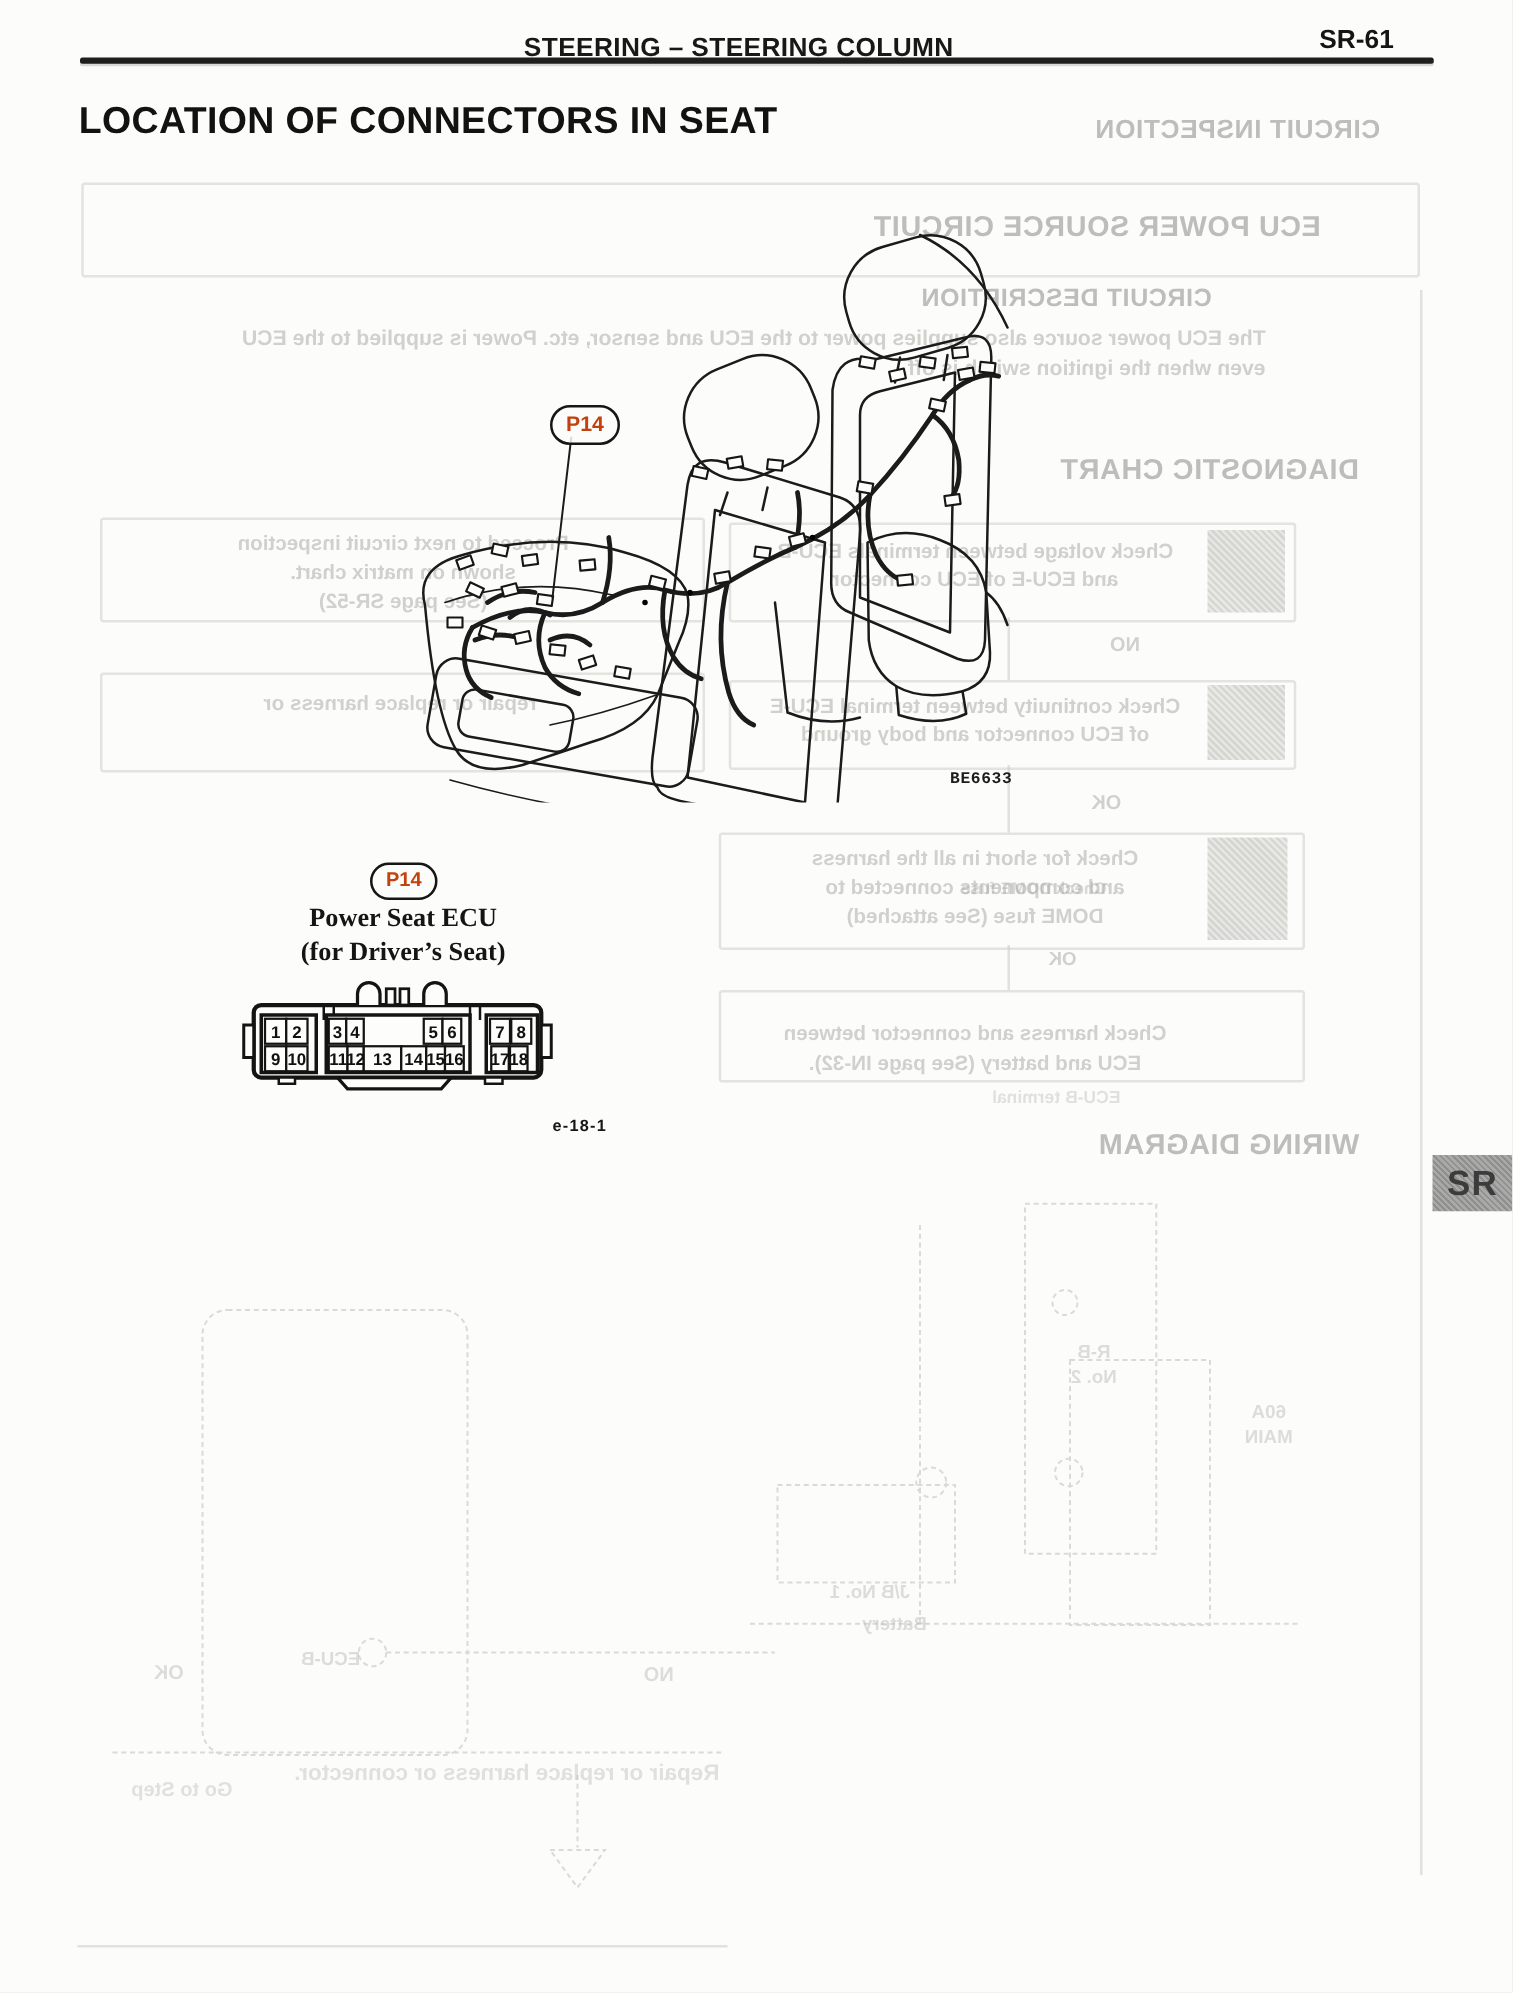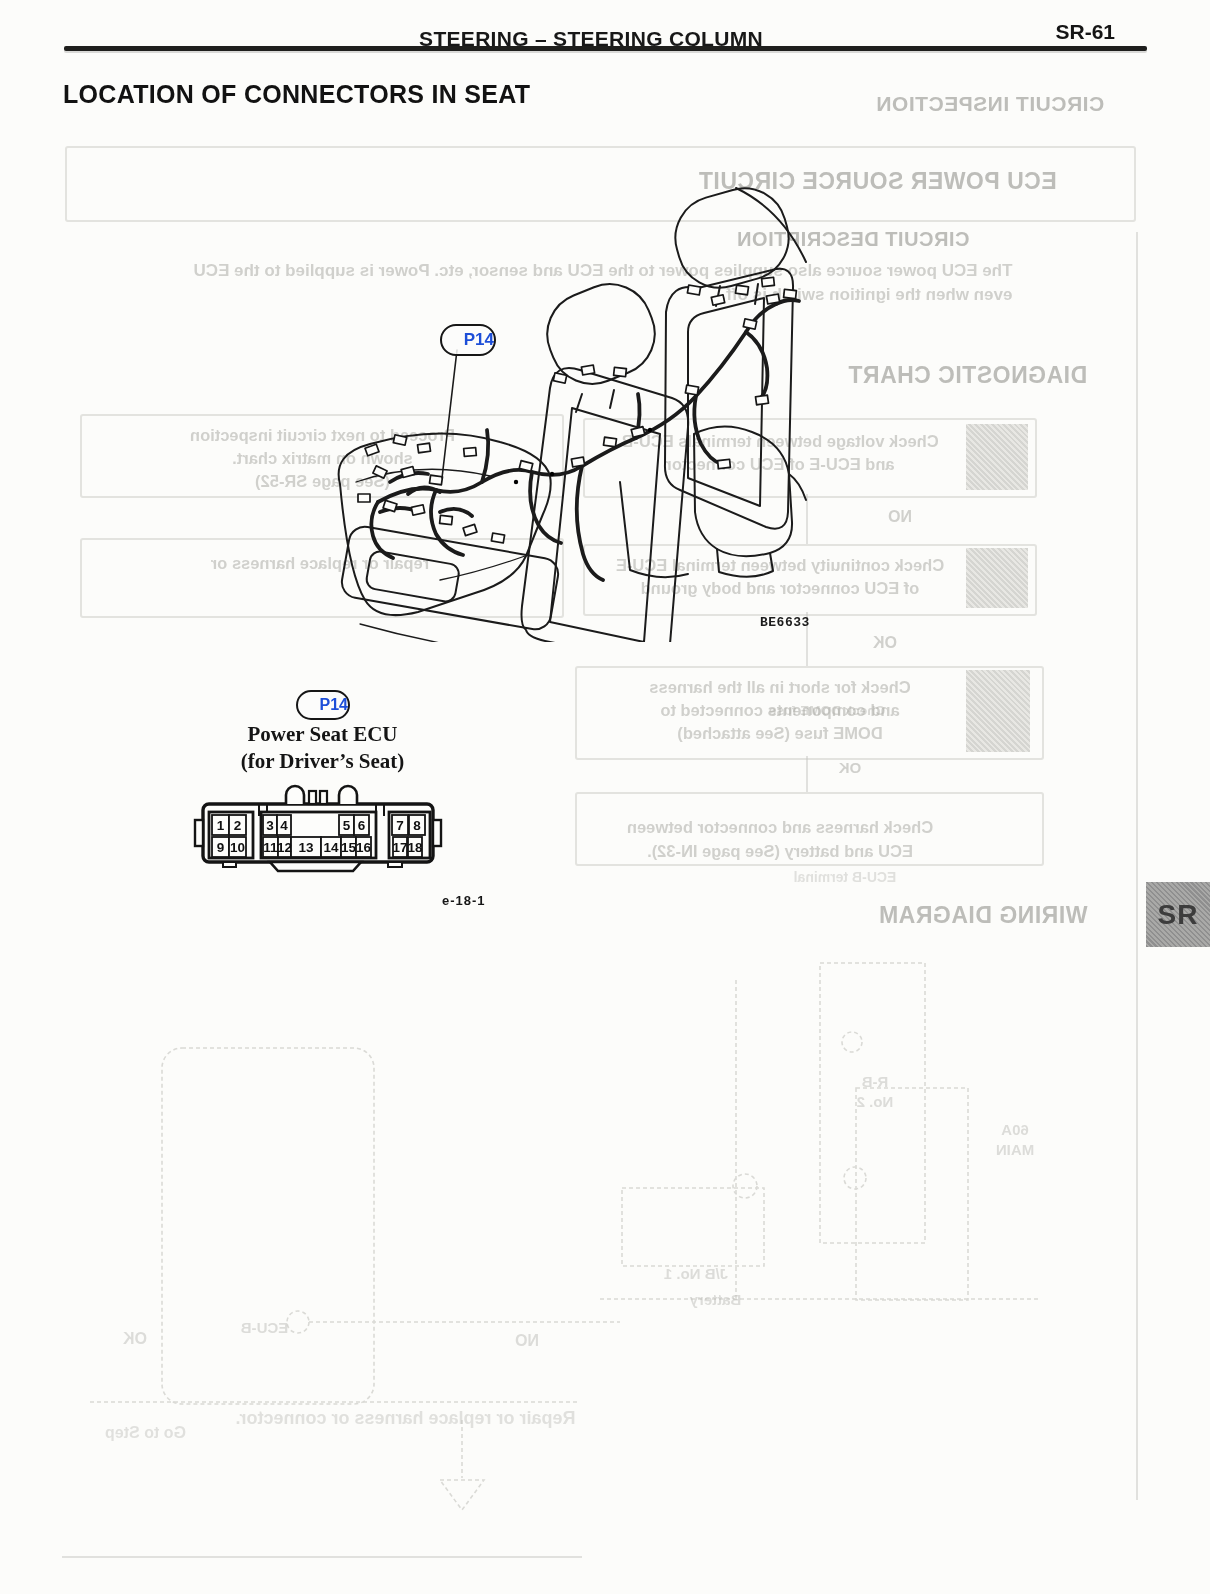--- a/index.html
+++ b/index.html
@@ -5,24 +5,24 @@
   html,body{margin:0;padding:0;background:#e9e9e7;}
   .page{position:relative;width:1210px;height:1594px;margin:0 auto;background:#fcfcfa;
         font-family:"Liberation Sans",sans-serif;color:#1a1a1a;overflow:hidden;}
 
   
   .hdr-center{position:absolute;left:0;top:27px;width:1210px;text-align:center;
               transform:translateX(-14px);font-weight:bold;font-size:21px;letter-spacing:.3px;color:#181818;}
   .hdr-pagenum{position:absolute;right:95px;top:20px;font-weight:bold;font-size:21px;color:#151515;}
   .hdr-rule{position:absolute;left:64px;top:46px;width:1083px;height:5px;background:#1f1f1d;border-radius:2px;
             box-shadow:0 2px 0 rgba(60,60,55,.18);}
-  .page-title{position:absolute;left:63px;top:80px;font-weight:bold;font-size:25px;letter-spacing:.3px;color:#121212;}
+  .page-title{position:absolute;left:63px;top:80px;font-weight:bold;font-size:30px;letter-spacing:.3px;color:#121212;}
 
   .callout{position:absolute;border:2.5px solid #161616;border-radius:18px;background:rgba(252,252,250,.85);
-           display:flex;align-items:center;justify-content:flex-end;font-weight:bold;color:#1d4ed8;}
+           display:flex;align-items:center;justify-content:center;font-weight:bold;color:#c2410c;}
   .callout-fig{left:440px;top:324px;width:52px;height:28px;font-size:17px;}
   .callout-conn{left:296px;top:690px;width:50px;height:26px;font-size:16px;}
 
   .conn-label{position:absolute;left:200px;width:245px;text-align:center;font-weight:bold;font-size:21px;color:#151515;font-family:Liberation Serif, serif;}
   .conn-label1{top:722px;}
   .conn-label2{top:749px;}
   .conn-code{position:absolute;left:442px;top:893px;font-weight:bold;font-size:13px;letter-spacing:1px;color:#161616;}
   .fig-code{position:absolute;left:760px;top:615px;font-family:"Liberation Mono","DejaVu Sans Mono",monospace;
             font-weight:bold;font-size:13px;letter-spacing:.5px;color:#1c1c1c;}
 
@@ -30,21 +30,21 @@
   .conn-svg{position:absolute;left:190px;top:776px;}
   .seat-svg path,.seat-svg rect,.seat-svg line{fill:none;stroke:#1b1b1b;stroke-width:2;
             stroke-linecap:round;stroke-linejoin:round;}
   .seat-svg .harness{stroke-width:3.8;}
   .seat-svg .thin{stroke-width:1.3;}
   .seat-svg .cn{fill:#fdfdfb;stroke:#161616;stroke-width:1.7;}
   .conn-svg rect,.conn-svg path,.conn-svg line{fill:#fdfdfb;stroke:#141414;}
   .conn-svg text{font-family:"Liberation Sans",sans-serif;font-weight:bold;font-size:13.5px;
                  fill:#111;text-anchor:middle;stroke:none;}
 
-  .sr-tab{position:absolute;left:1146px;top:882px;width:64px;height:65px;
+  .sr-tab{position:absolute;left:1146px;top:924px;width:64px;height:45px;
           background:repeating-linear-gradient(45deg,#8f8f8f 0 1.5px,#a9a9a7 1.5px 3.5px);
           display:flex;align-items:center;justify-content:center;
           font-weight:bold;font-size:28px;color:#3c3c3c;letter-spacing:1px;}
 
   
   .bleed{position:absolute;inset:0;pointer-events:none;}
   .bl{position:absolute;transform:scaleX(-1);text-align:center;color:#adada8;opacity:.55;
       filter:blur(.5px);font-weight:bold;line-height:1.35;white-space:nowrap;}
   .blh{color:#a3a39e;opacity:.7;letter-spacing:.5px;}
   .blbox{position:absolute;border:2px solid #c9c9c4;opacity:.5;border-radius:3px;}

